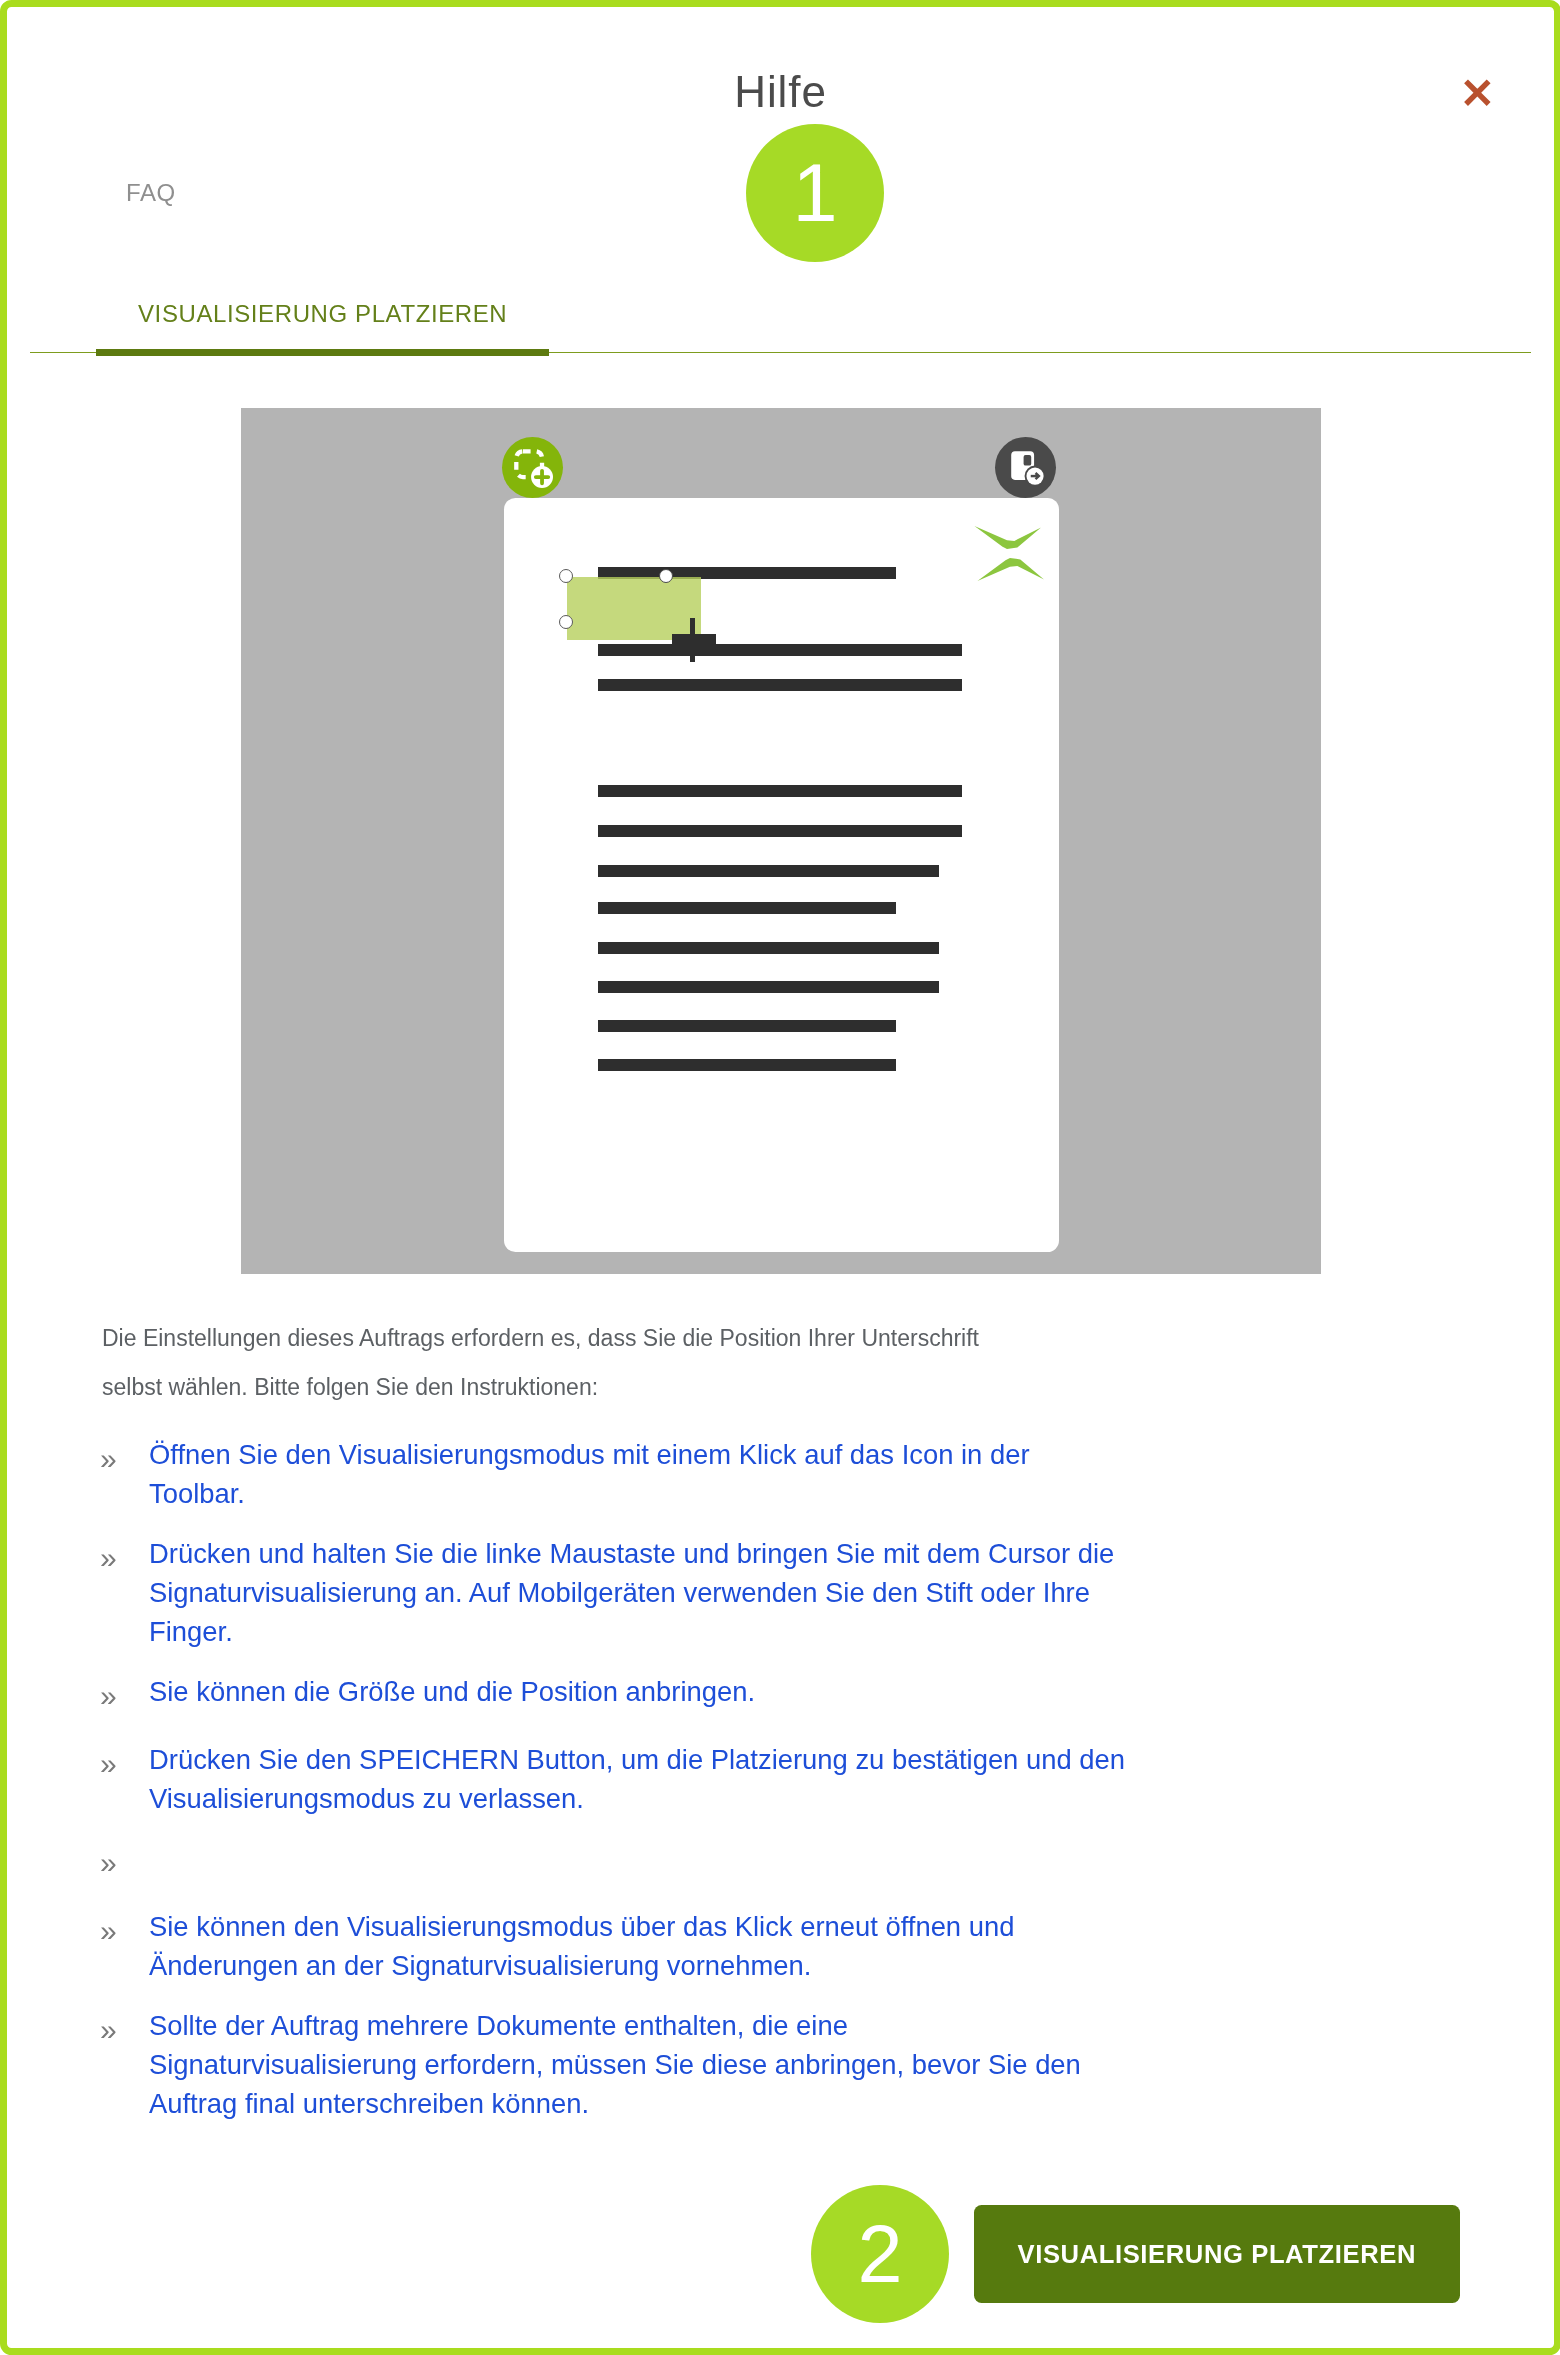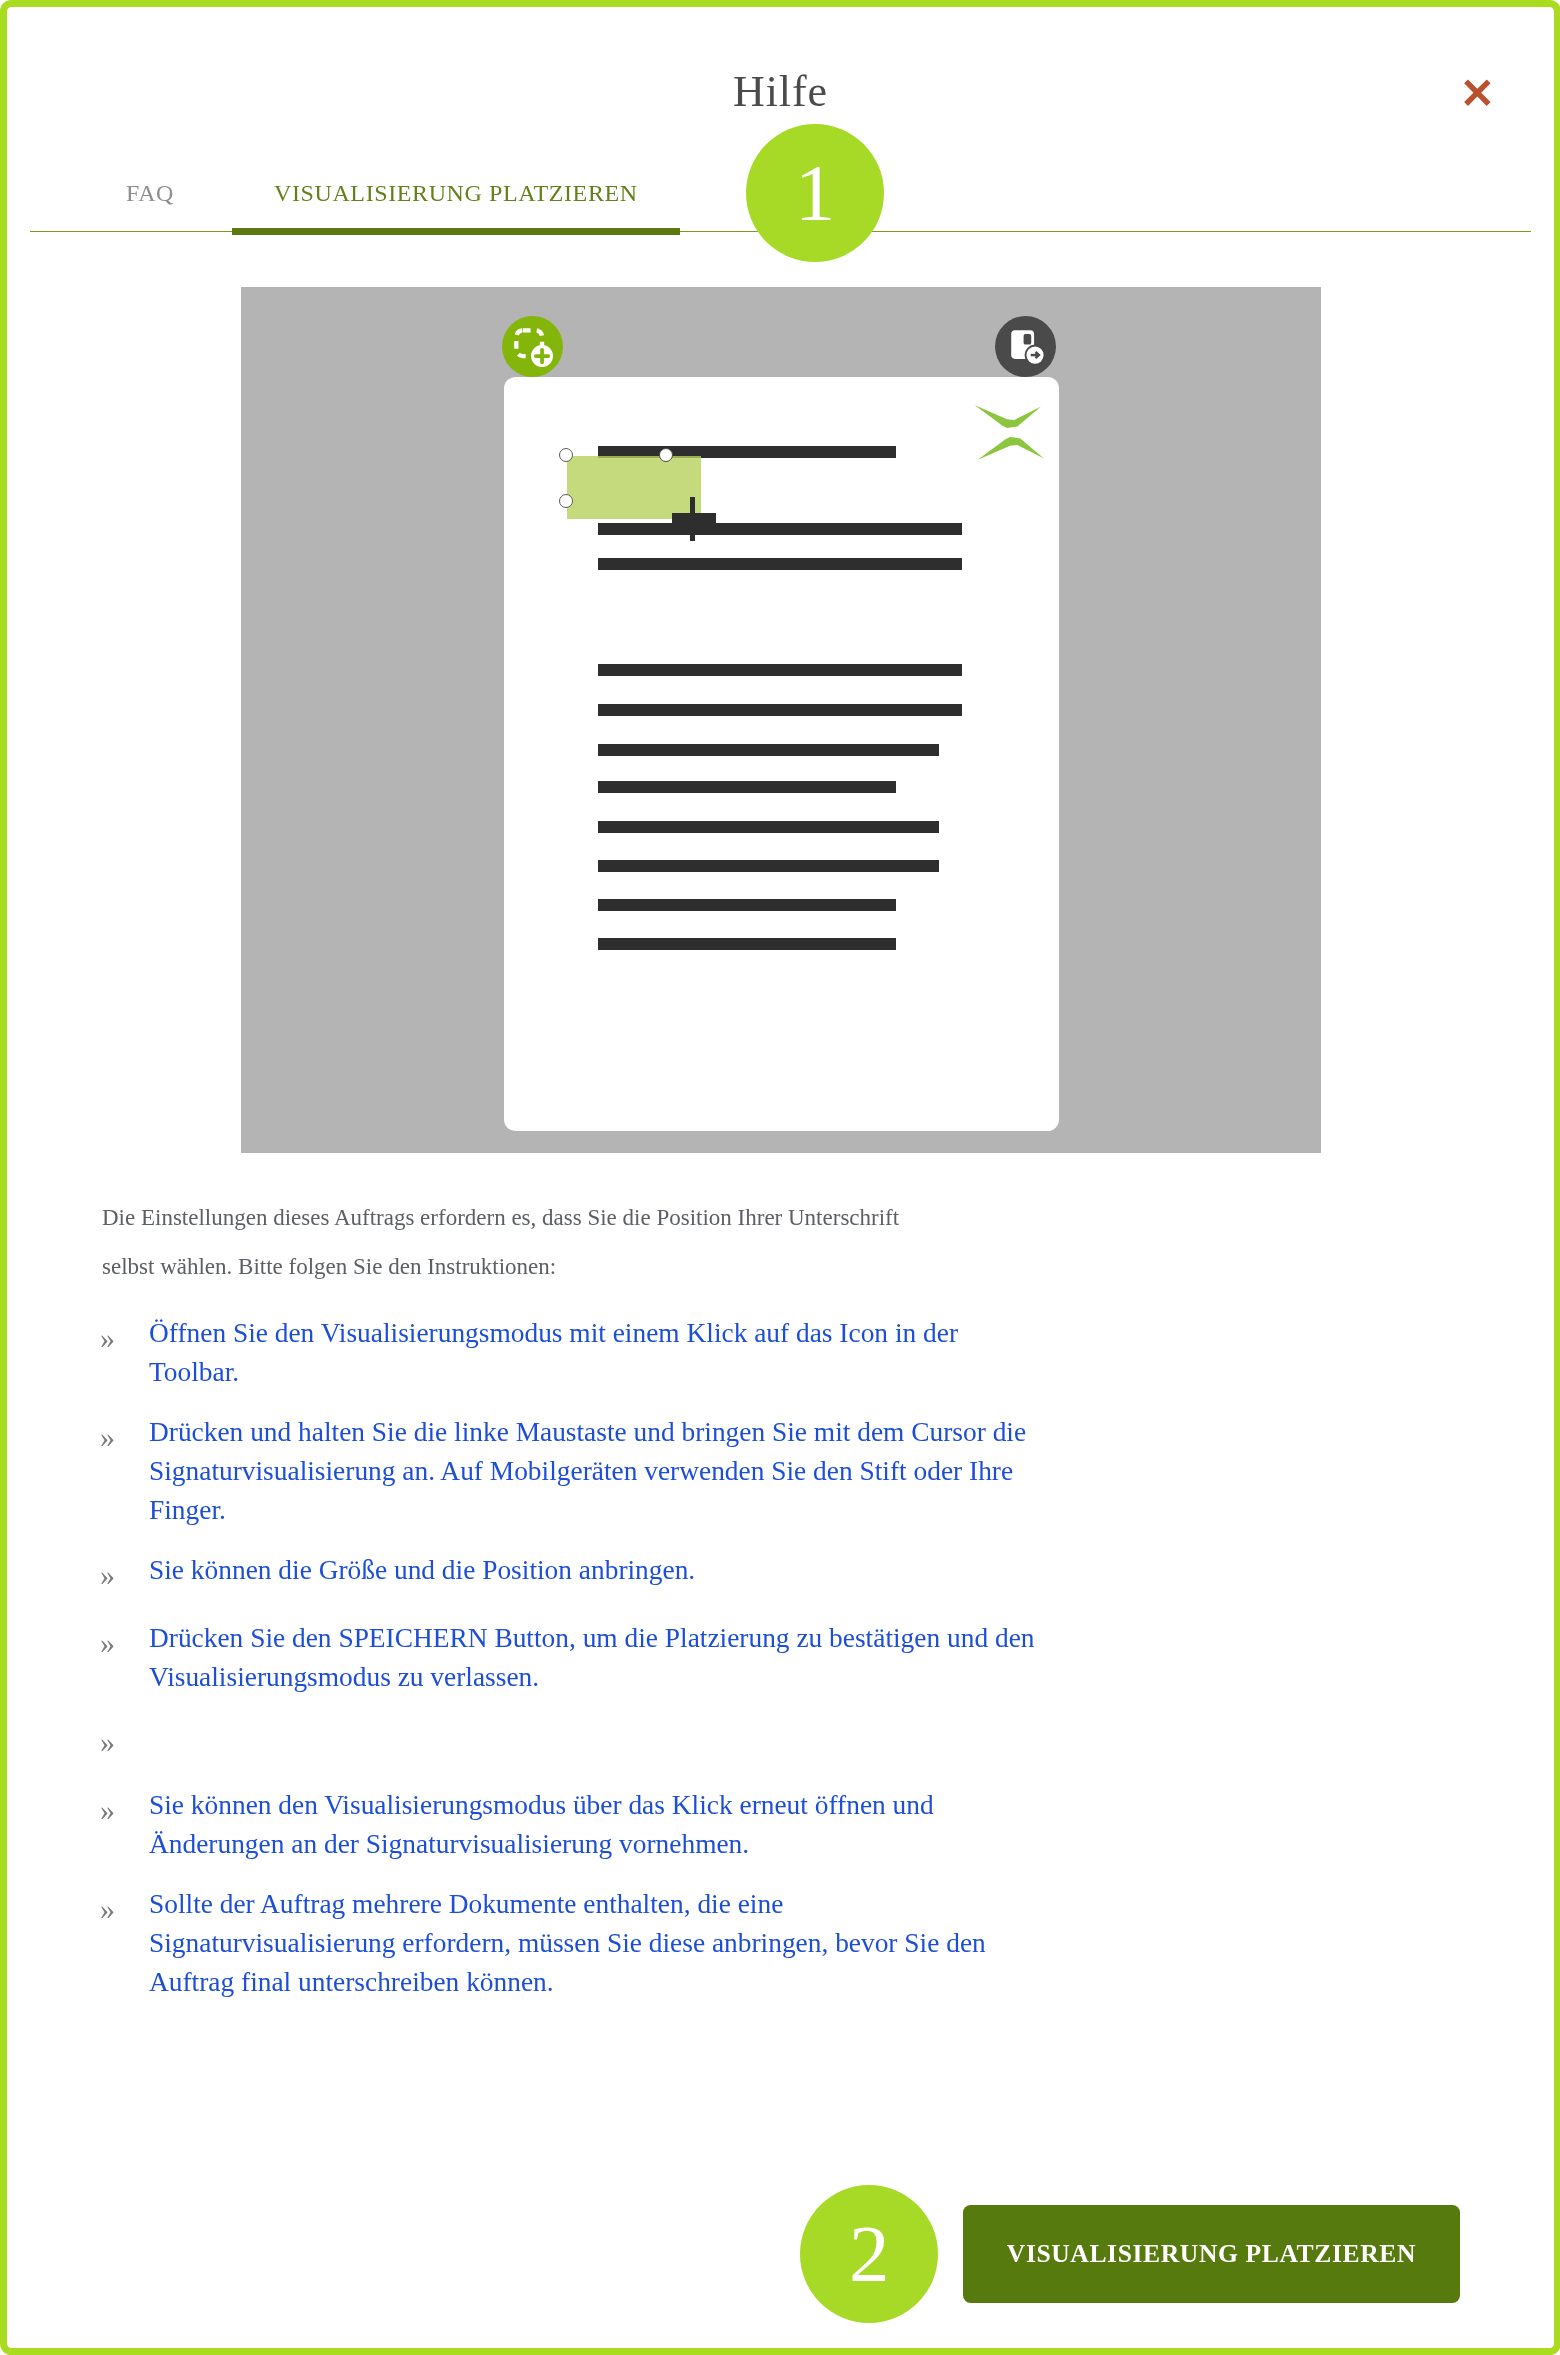--- a/index.html
+++ b/index.html
@@ -3,21 +3,21 @@
 <meta charset="utf-8">
 <style>
   * { margin:0; padding:0; box-sizing:border-box; }
   html,body { background:#fff; }
   .page {
     position:relative;
     width:1561px; height:2355px;
     border:7.6px solid #a9dc1e;
     border-radius:11.4px;
     background:#ffffff;
-    font-family:Liberation Serif, serif;
+    font-family:Liberation Sans, sans-serif;
     overflow:hidden;
   }
   
   .title {
     margin-top:59px;
     text-align:center;
     font-size:44px;
     line-height:51px;
     color:#4b4b4b;
     font-weight:400;
@@ -27,22 +27,23 @@
     position:absolute; top:66px; right:59px;
     font-size:42px; line-height:1;
     color:#b9512e; font-weight:700;
     cursor:pointer;
   }
   
   .tabs {
     display:flex; align-items:flex-start;
     margin:38px 23px 0;
     padding-left:66px;
-    gap:28px;
+    gap:45px;
     border-bottom:1.9px solid #7d9c1e;
+    flex-direction:column;
   }
   .tab {
     height:76px;
     display:flex; align-items:center;
     font-size:24px; letter-spacing:0.6px; font-weight:500;
     color:#8f8f8f;
     padding:0 30px;
     position:relative;
     cursor:pointer;
     white-space:nowrap;

